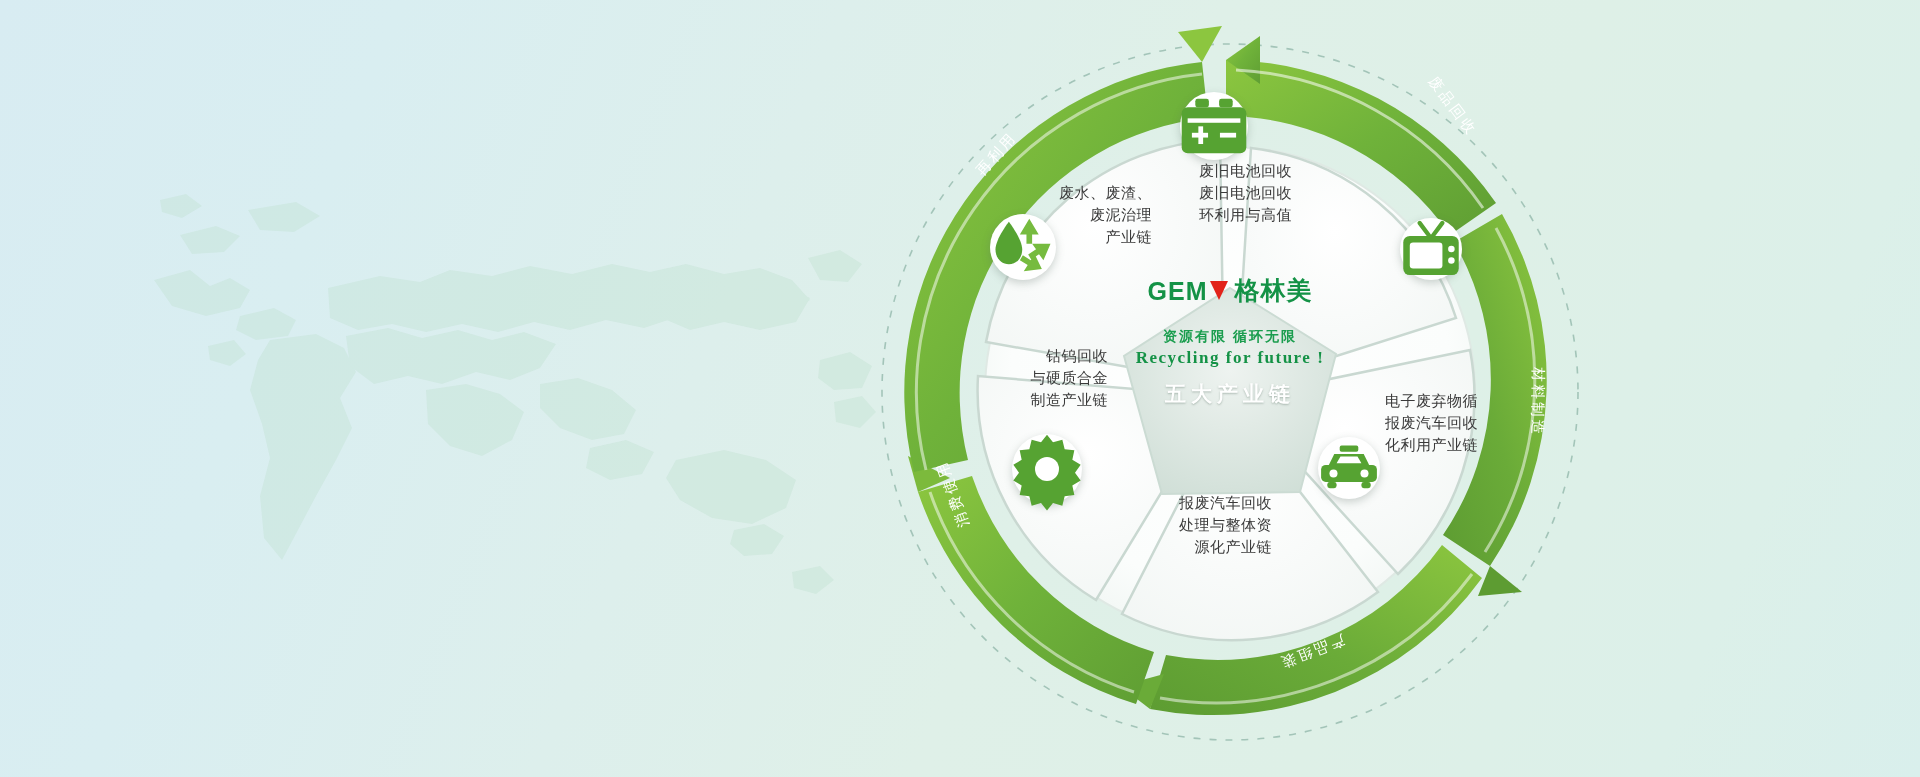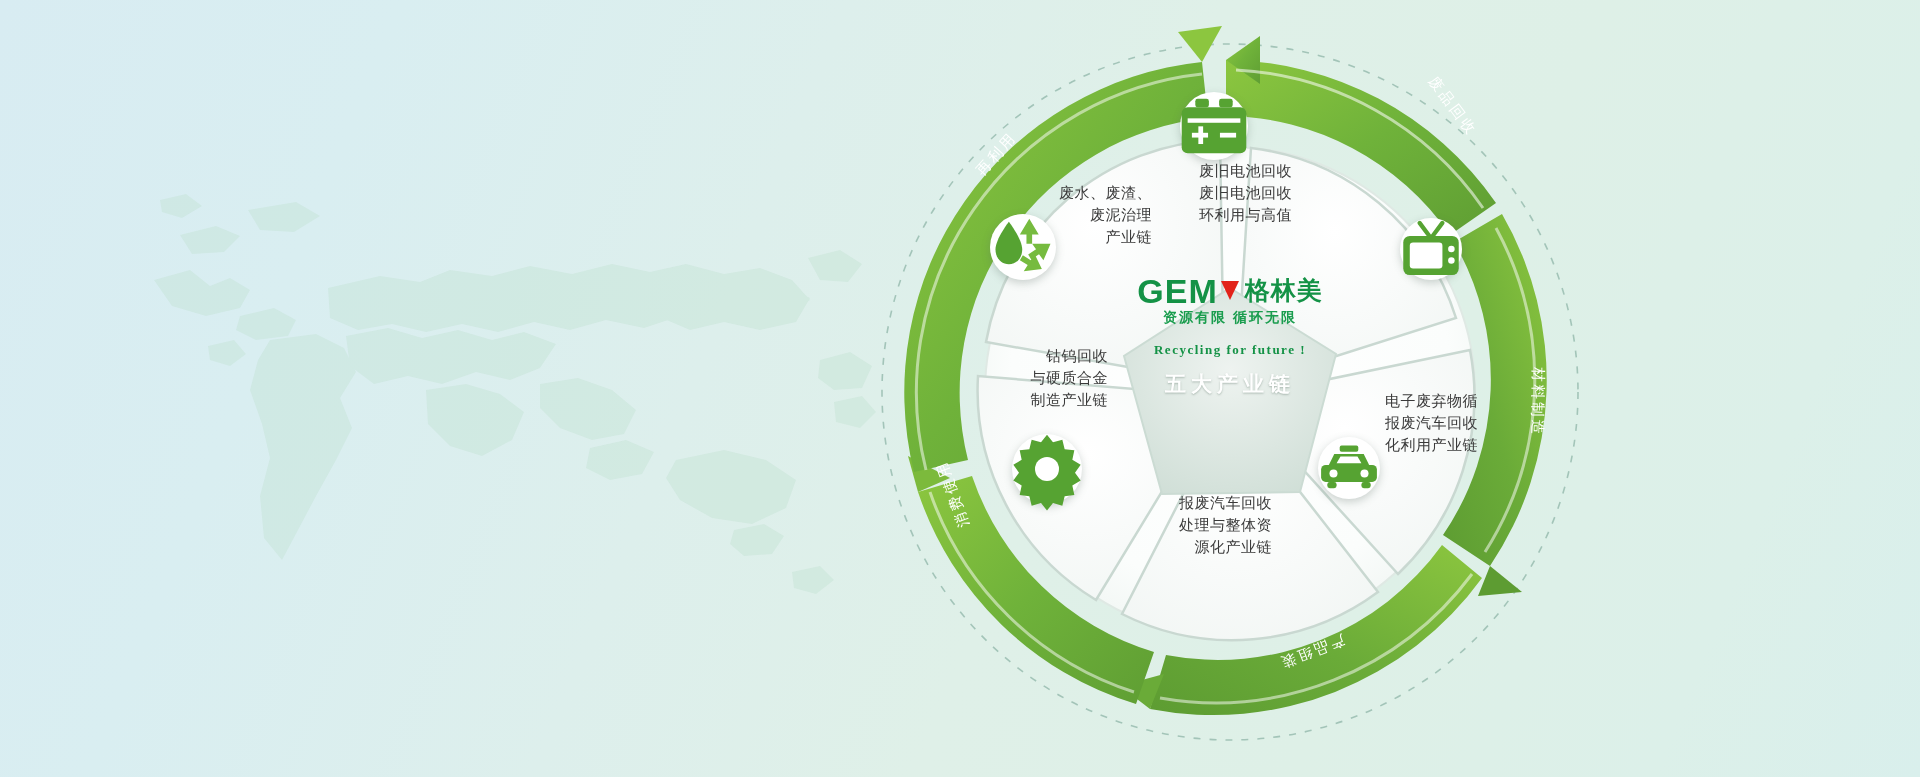--- a/index.html
+++ b/index.html
@@ -45,38 +45,38 @@
     font-family:"Liberation Sans","DejaVu Sans",sans-serif;
     pointer-events:none;
   }
   .center-logo{
     position:absolute;text-align:center;width:220px;
     left:290px;top:282px;
   }
   .logo-row{display:flex;align-items:center;justify-content:center;gap:5px;}
   .gem-word{
     font-family:"Liberation Sans","DejaVu Sans",sans-serif;
-    font-weight:bold;font-size:34px;color:#149246;letter-spacing:1px;
+    font-weight:bold;font-size:25px;color:#149246;letter-spacing:1px;
     line-height:26px;
   }
   .gem-tri{
     width:0;height:0;border-left:9px solid transparent;
     border-right:9px solid transparent;border-top:19px solid #e2231a;
     margin:0 1px 0 -2px;
   }
   .gem-cn{
     font-size:25px;font-weight:bold;color:#149246;letter-spacing:1px;
   }
   .gem-sub{
     font-size:14px;color:#1a9d4e;font-weight:bold;letter-spacing:2px;
-    margin-top:2px;
+    margin-top:21px;
   }
   .gem-en{
-    font-size:13px;color:#149246;font-weight:bold;letter-spacing:1.5px;
-    font-family:"Liberation Serif","DejaVu Serif",serif;margin-top:15px;
+    font-size:17px;color:#149246;font-weight:bold;letter-spacing:1.5px;
+    font-family:"Liberation Serif","DejaVu Serif",serif;margin-top:2px;
   }
   .five-chain{
     margin-top:12px;font-size:21px;font-weight:bold;color:#ffffff;
     letter-spacing:5px;text-shadow:0 1px 2px rgba(120,140,130,.55);
   }
   .icon-bubble{
     position:absolute;border-radius:50%;background:#ffffff;
     box-shadow:0 3px 9px rgba(90,110,100,.30);
     display:flex;align-items:center;justify-content:center;
   }

